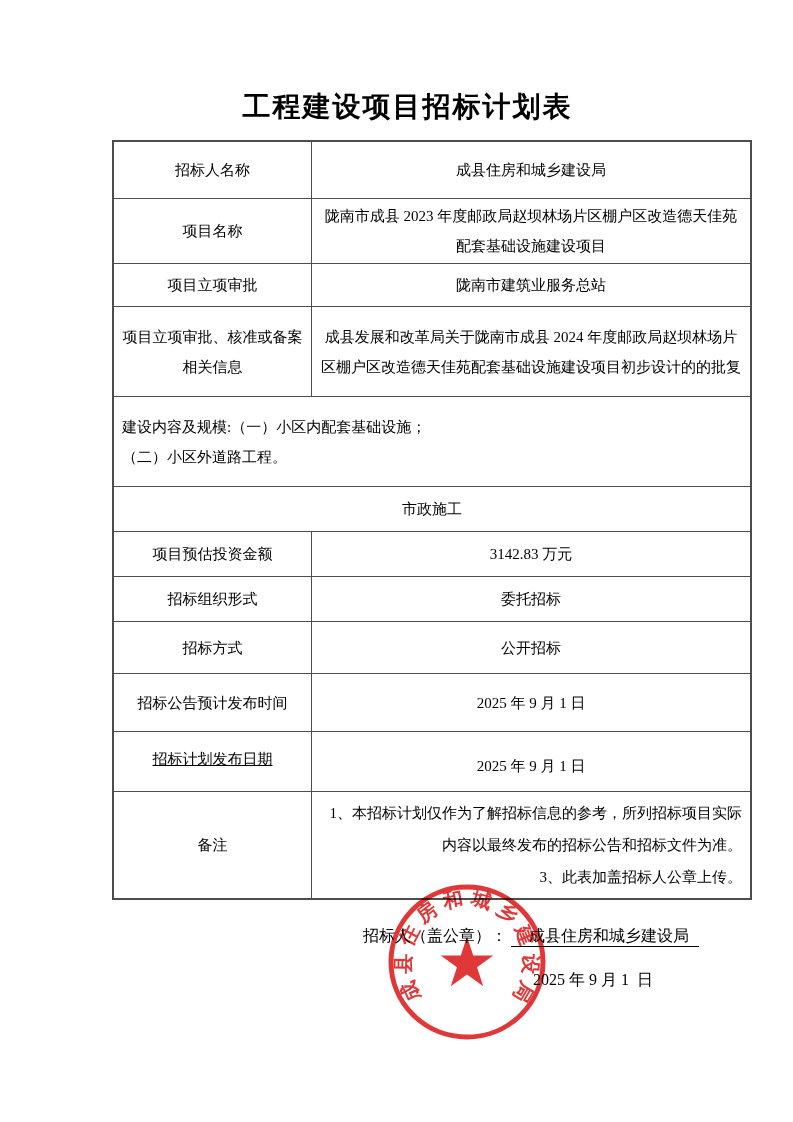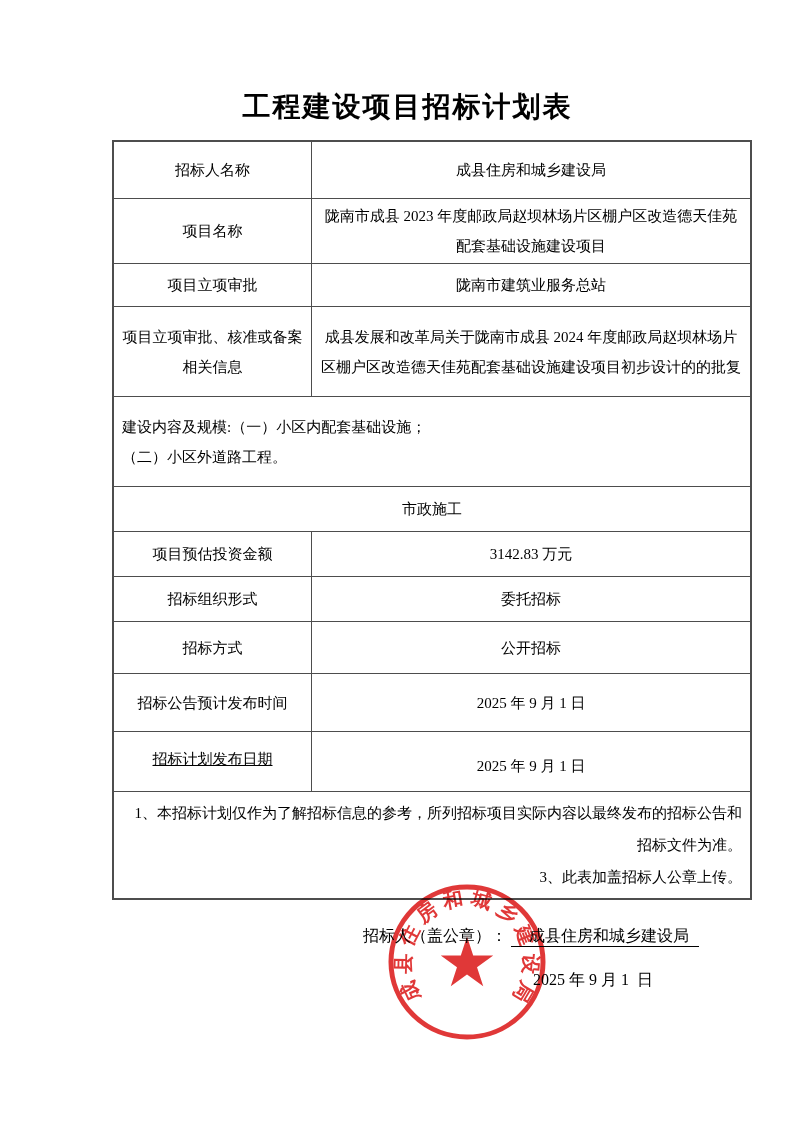--- a/index.html
+++ b/index.html
@@ -112,20 +112,21 @@
       <div class="td label">招标公告预计发布时间</div>
       <div class="td value">2025 年 9 月 1 日</div>
     </div>
 
     <div class="tr r11">
       <div class="td label">招标计划发布日期</div>
       <div class="td value">2025 年 9 月 1 日</div>
     </div>
 
     <div class="tr r12">
+      <div class="td label">备注</div>
       <div class="td value">
         <div>1、本招标计划仅作为了解招标信息的参考，所列招标项目实际内容以最终发布的招标公告和招标文件为准。</div>
         <div>3、此表加盖招标人公章上传。</div>
       </div>
     </div>
 
   </div>
 
   <div class="sig-line"><span>招标人（盖公章）： </span><span class="sig-name">成县住房和城乡建设局</span>
   </div>

